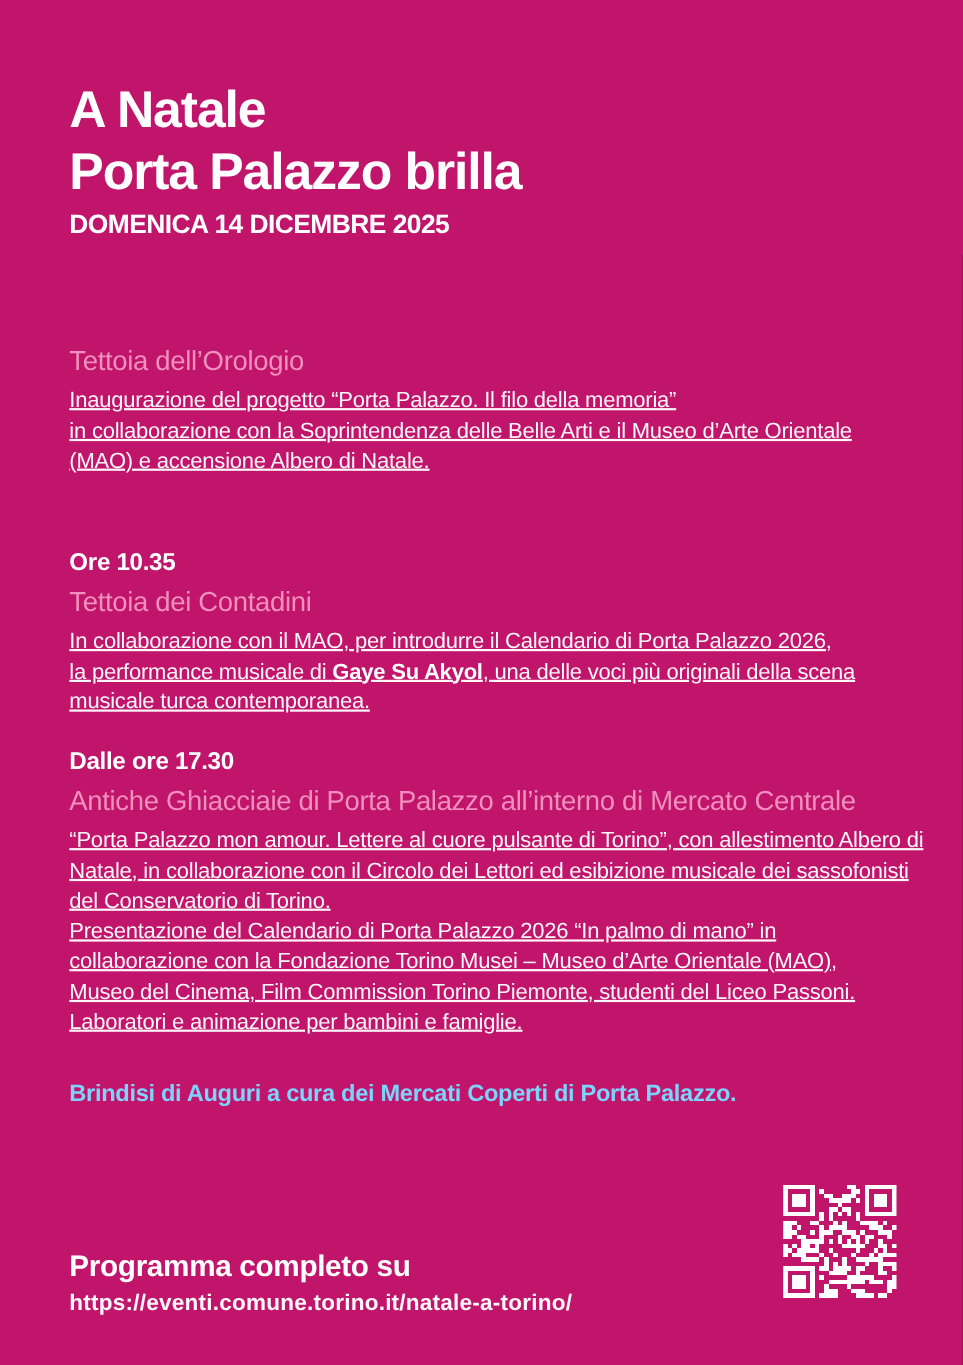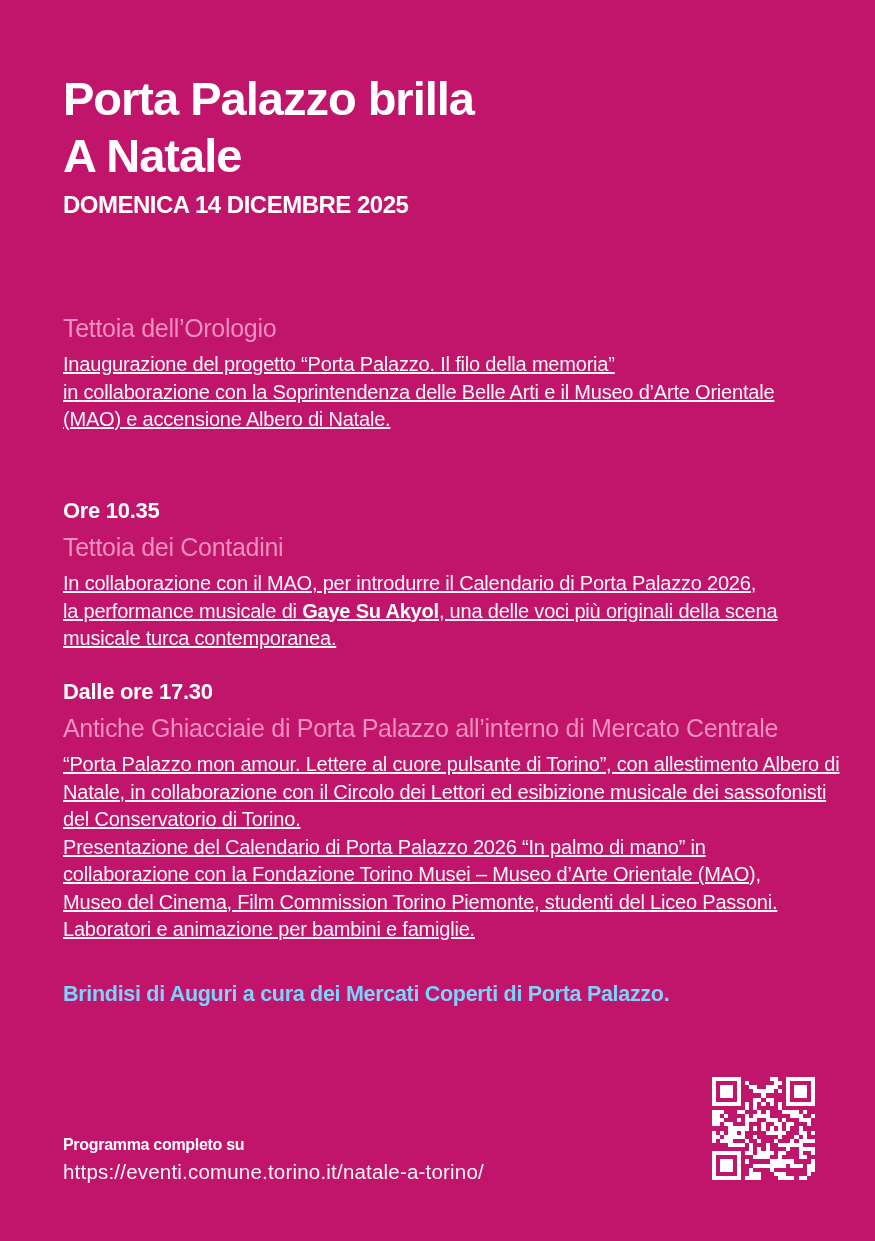--- a/index.html
+++ b/index.html
@@ -50,36 +50,36 @@
     width:780px;
   }
 
   .qr {
     position:absolute; left:712px; top:1077px;
     width:103px; height:103px; display:block;
   }
 
   .footer { top:1136px; }
   .footer .label {
-    font-size:16px; font-weight:700; letter-spacing:-0.3px; color:#fff;
+    font-size:27px; font-weight:700; letter-spacing:-0.3px; color:#fff;
     margin:0 0 6px 0;
   }
   .footer .url {
-    font-size:20.5px; font-weight:400; letter-spacing:0.2px; color:#FDF6FA;
+    font-size:20.5px; font-weight:700; letter-spacing:0.2px; color:#FDF6FA;
     margin:0; text-decoration:none; display:block;
   }
 </style>
 </head>
 <body>
 
 <div class="page">
 
   <div class="abs title">
+    <div>A Natale</div>
     <div>Porta Palazzo brilla</div>
-    <div>A Natale</div>
   </div>
 
   <div class="abs date">DOMENICA 14 DICEMBRE 2025</div>
 
   <div class="abs section s1">
     <p class="location">Tettoia dell’Orologio</p>
     <p class="body">Inaugurazione del progetto “Porta Palazzo. Il filo della memoria”
 in collaborazione con la Soprintendenza delle Belle Arti e il Museo d’Arte Orientale
 (MAO) e accensione Albero di Natale.</p>
   </div>

